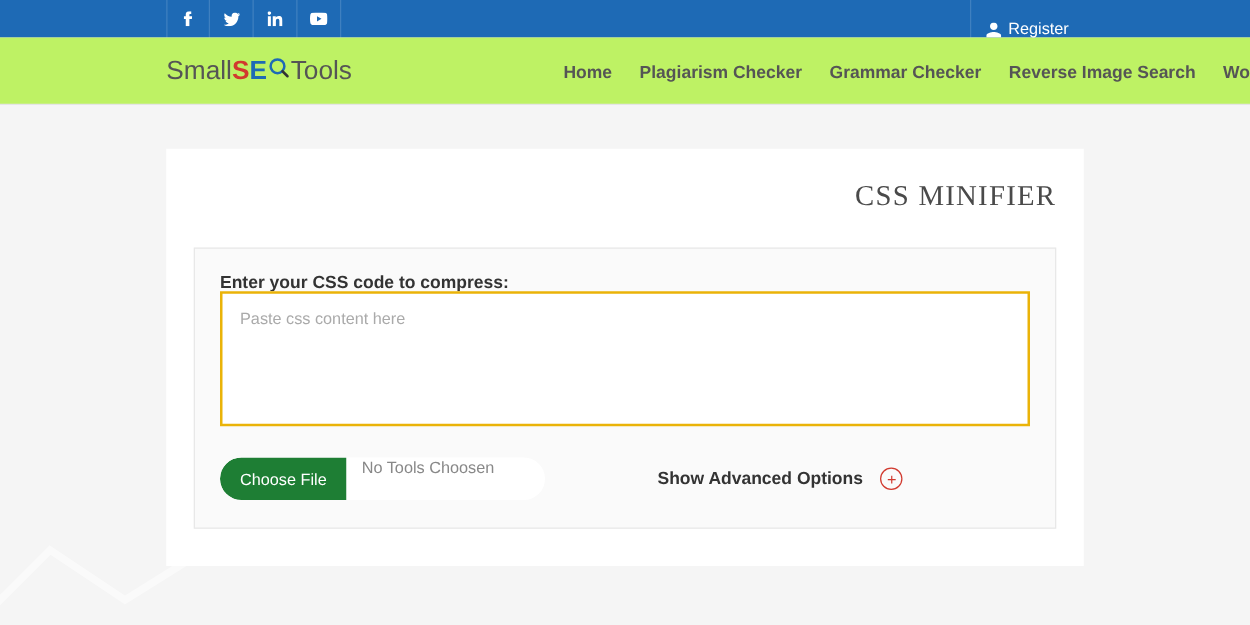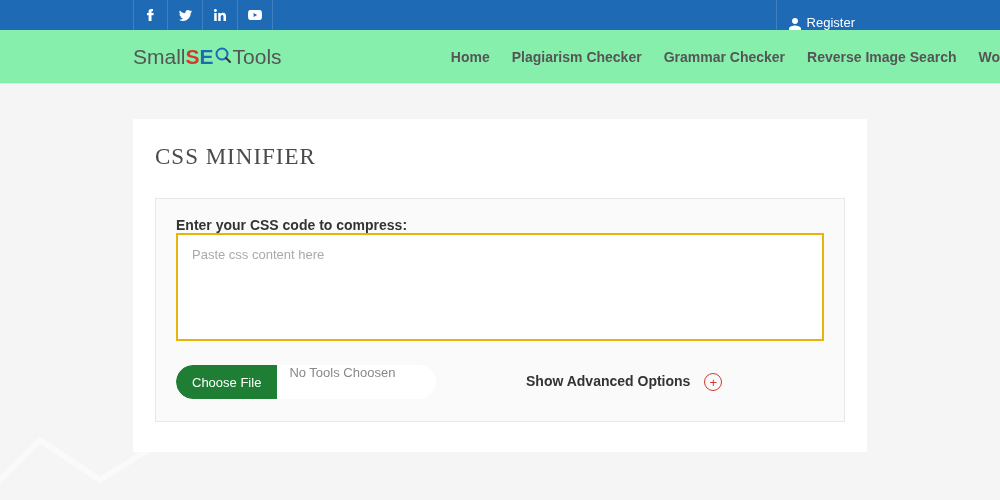--- a/index.html
+++ b/index.html
@@ -2,30 +2,30 @@
 <html><head>
 <meta charset="utf-8">
 <style>
 *{margin:0;padding:0;box-sizing:border-box}
 body{font-family:-apple-system,BlinkMacSystemFont,"Segoe UI",Arial,sans-serif;background:#f5f5f5;overflow-x:hidden}
 .topbar{background:#1e6ab5;height:30px;display:flex;align-items:center;justify-content:space-between;padding:0 133px 0 133px}
 .social{display:flex;gap:0}
 .social-btn{width:35px;height:30px;display:flex;align-items:center;justify-content:center;border-right:1px solid rgba(255,255,255,0.15);color:#fff;font-size:11px}
 .social-btn:first-child{border-left:1px solid rgba(255,255,255,0.15)}
 .register{color:#fff;font-size:13px;display:flex;align-items:flex-end;gap:6px;padding:0 12px;height:30px;border-left:1px solid rgba(255,255,255,0.15)}
-.navbar{background:#86efac;height:54px;display:flex;align-items:center;justify-content:space-between;padding:0 0 0 133px;border-bottom:1px solid #e5e5e5}
+.navbar{background:#bef264;height:54px;display:flex;align-items:center;justify-content:space-between;padding:0 0 0 133px;border-bottom:1px solid #e5e5e5}
 .logo{display:flex;align-items:baseline;font-size:21px;color:#555;font-weight:400;letter-spacing:0}
 .logo .s1{color:#d1392e;font-weight:700}
 .logo .e{color:#1e6ab5;font-weight:700}
 .logo .mag{display:inline-flex;align-items:center;margin:0 1px}
 .navlinks{display:flex;gap:22px;font-size:14px;font-weight:600;color:#555;padding-right:0}
 .navlinks span{white-space:nowrap}
 .page{padding:35px 133px 0}
 .card{background:#fff;padding:25px 22px 30px}
-.title{text-align:left;font-family:Georgia,serif;font-size:23px;color:#4a4a4a;letter-spacing:1px;margin-bottom:28px;font-weight:400}
+.title{text-align:right;font-family:Georgia,serif;font-size:23px;color:#4a4a4a;letter-spacing:1px;margin-bottom:28px;font-weight:400}
 .panel{border:1px solid #e8e8e8;background:#fafafa;padding:18px 20px 22px}
 .label{font-size:14px;font-weight:700;color:#333;margin-bottom:0}
 .textarea{width:100%;height:108px;border:2px solid #eab308;background:#fff;padding:12px 14px;font-size:13px;color:#333;resize:none;font-family:inherit}
 .textarea::placeholder{color:#aaa}
 .row{display:flex;align-items:center;gap:90px;margin-top:20px}
 .file-wrap{display:flex;align-items:flex-start;background:#fff;border-radius:20px;overflow:hidden;height:34px;width:260px}
 .choose{background:#1e7e34;color:#fff;font-size:13px;padding:0 16px;height:100%;display:flex;align-items:center;border-radius:20px 0 0 20px}
 .nofile{color:#888;font-size:13px;padding:0 12px}
 .adv{display:flex;gap:14px;font-size:14px;font-weight:700;color:#333}
 .plus-circle{width:18px;height:18px;border:1.5px solid #d1392e;border-radius:50%;display:flex;align-items:center;justify-content:center;color:#d1392e;font-size:13px;line-height:1;font-weight:400}

